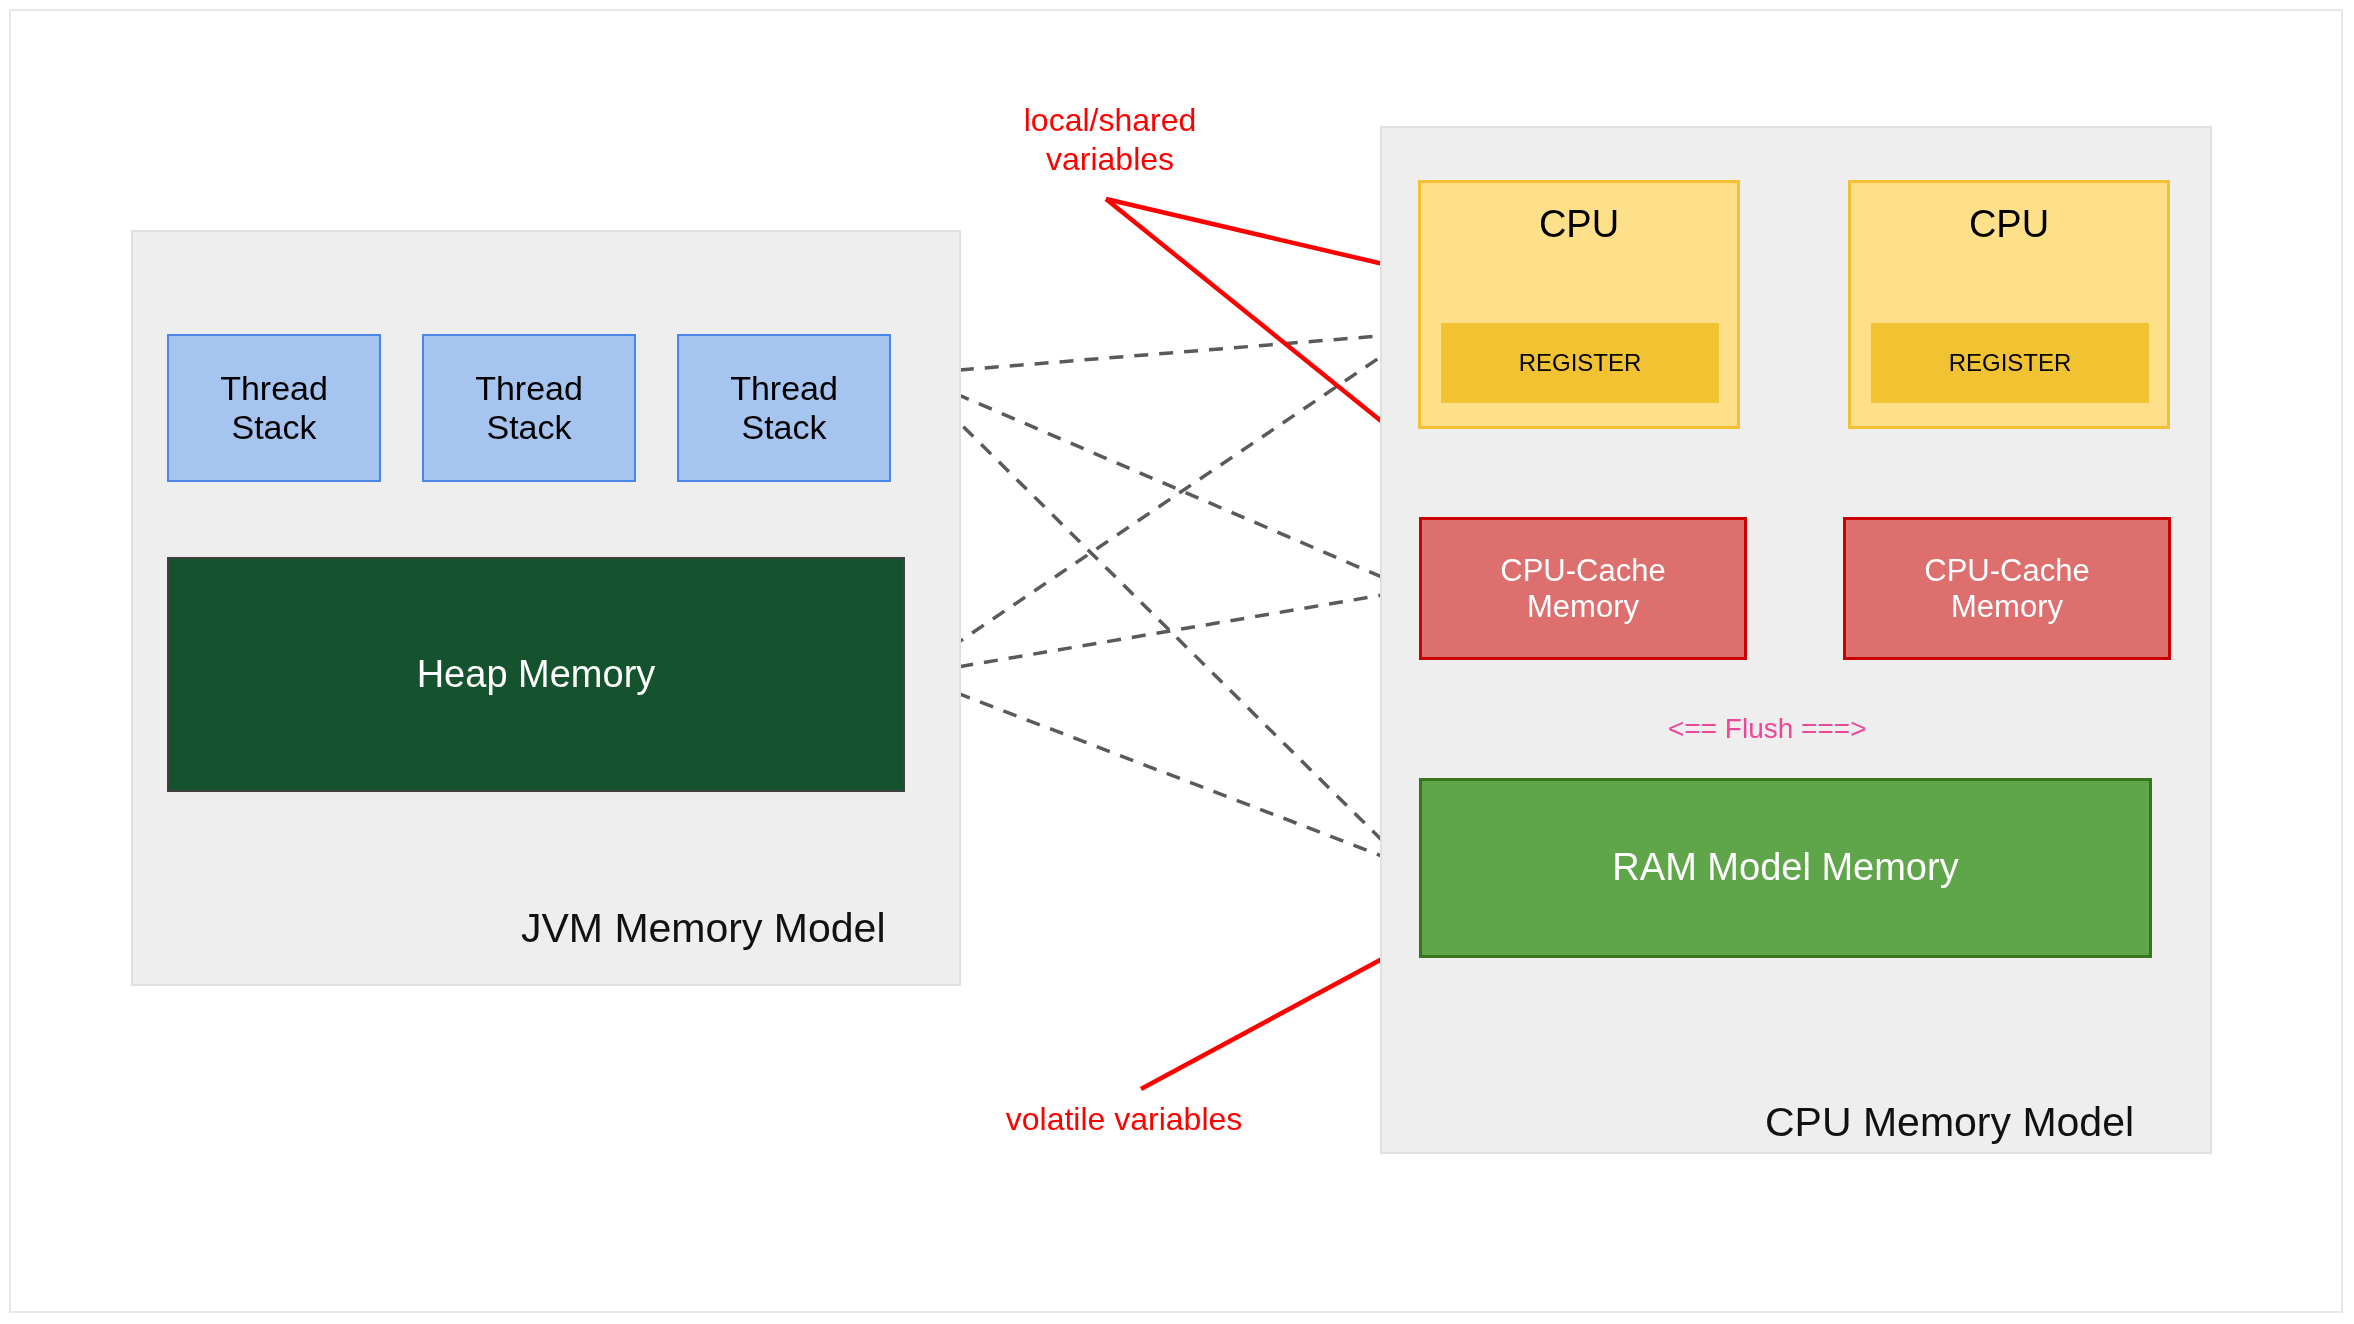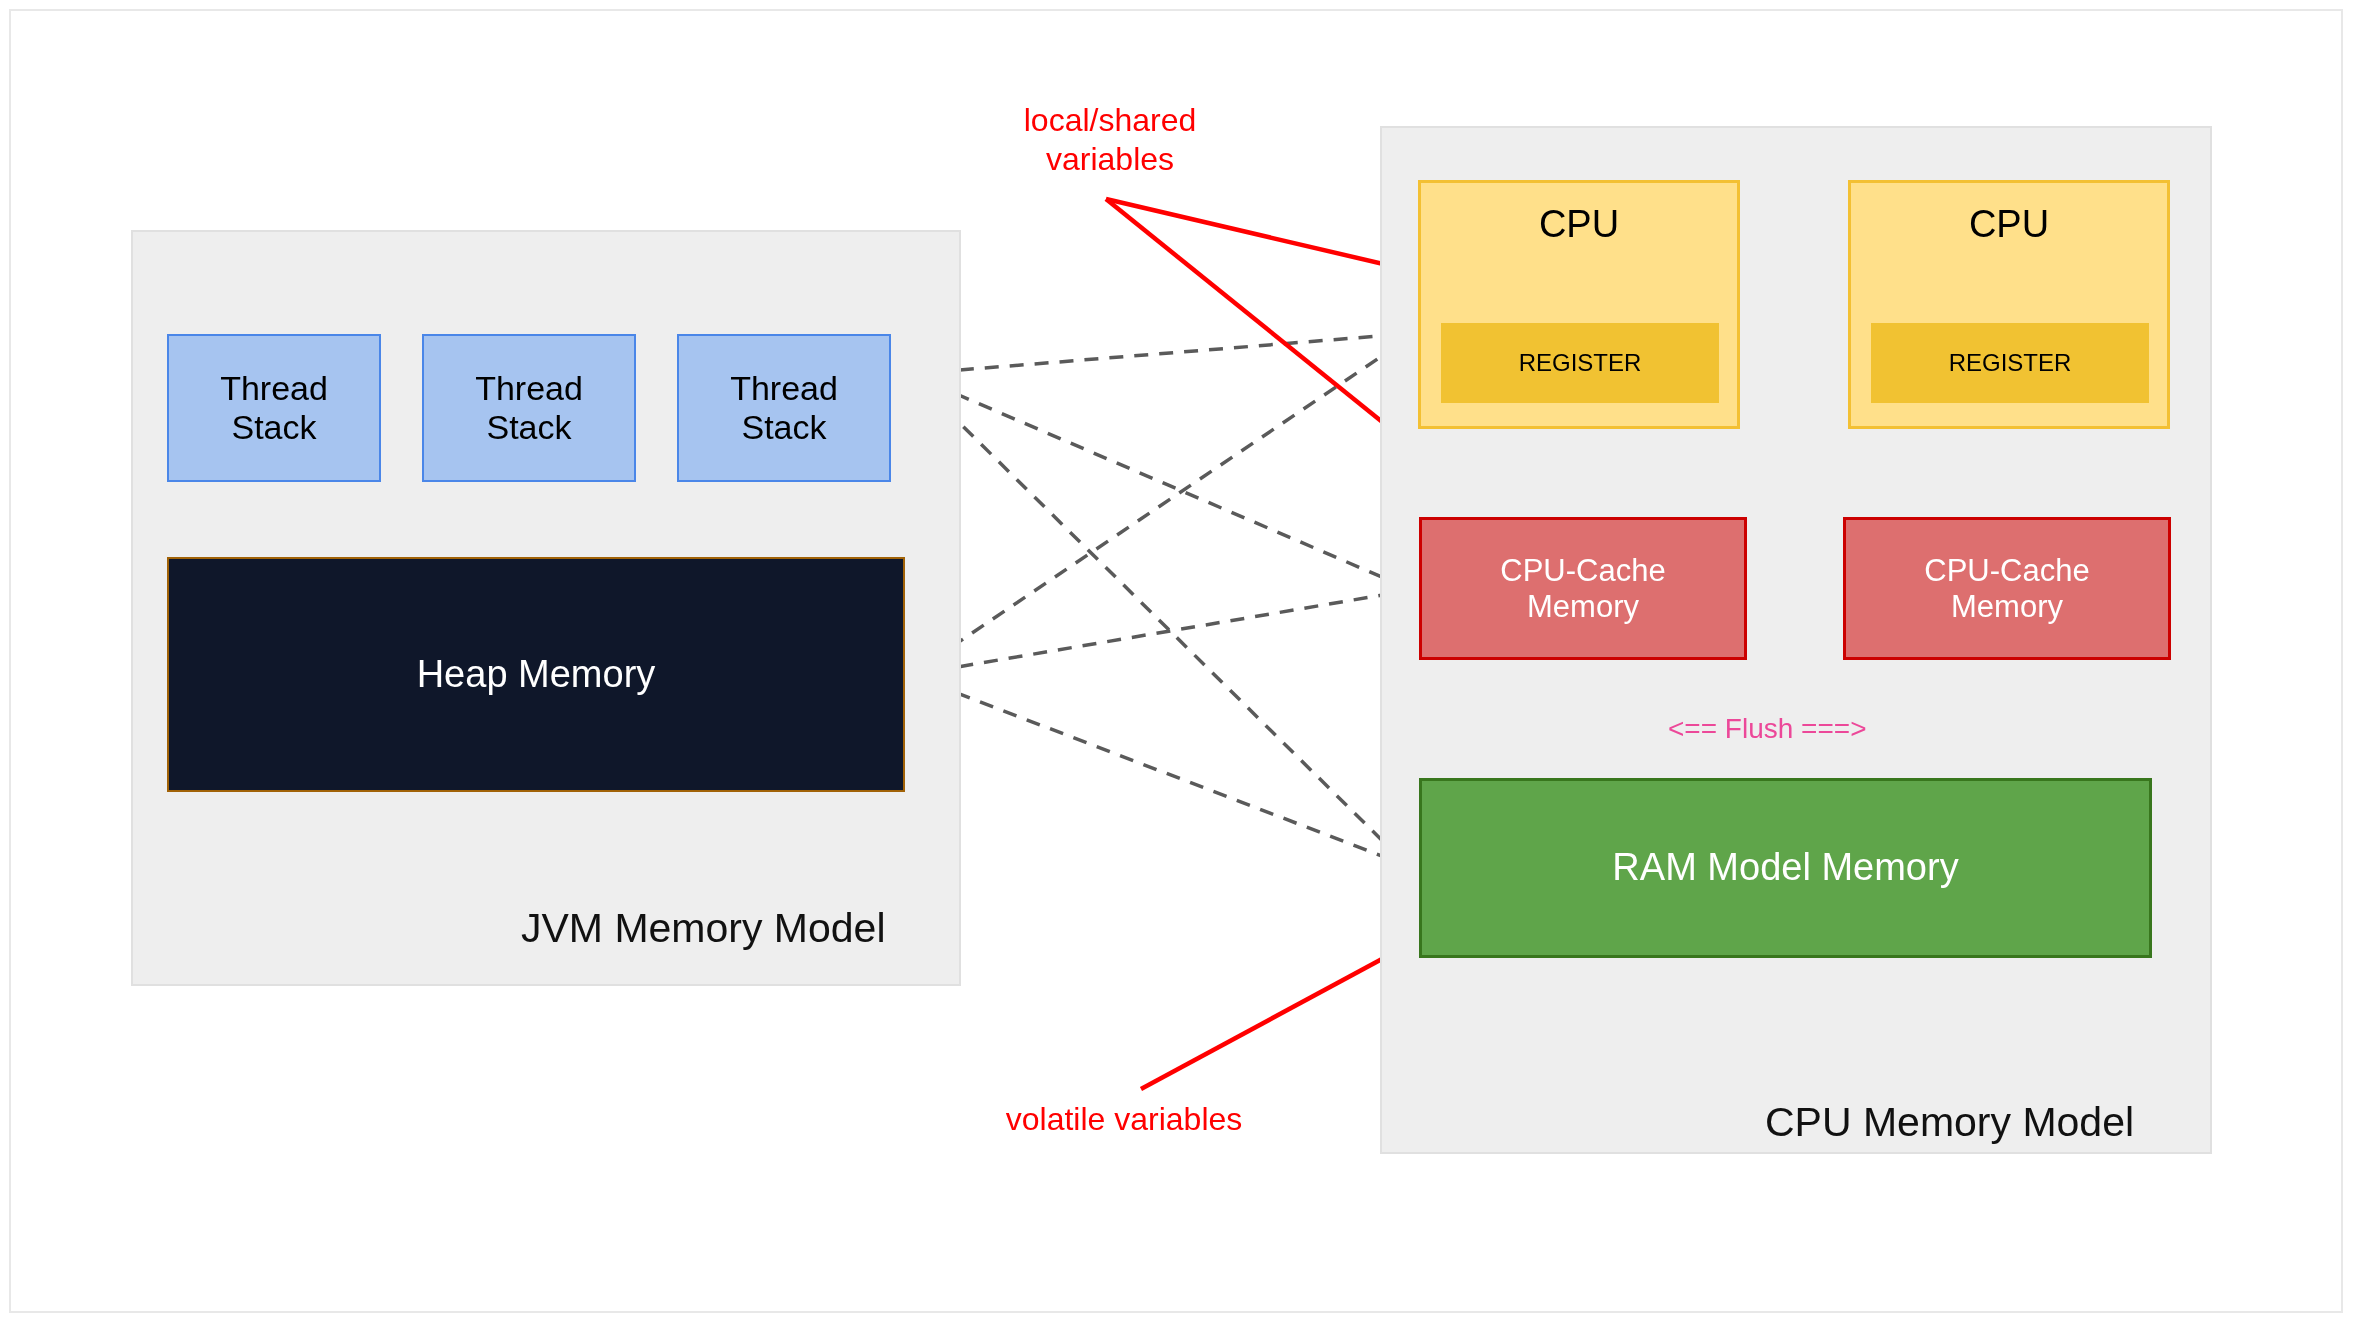--- a/index.html
+++ b/index.html
@@ -69,22 +69,22 @@
   }
   #thread-stack-0 { left: 167px; }
   #thread-stack-1 { left: 422px; }
   #thread-stack-2 { left: 677px; }
 
   #heap-memory {
     left: 167px;
     top: 557px;
     width: 738px;
     height: 235px;
-    background: #0f172a;
-    border: 2px solid #a16207;
+    background: #14532d;
+    border: 2px solid #404040;
     color: #ffffff;
     font-size: 38px;
   }
 
   .cpu-box {
     width: 322px;
     height: 249px;
     top: 180px;
     background: #ffe08a;
     border: 3px solid #f3c033;

